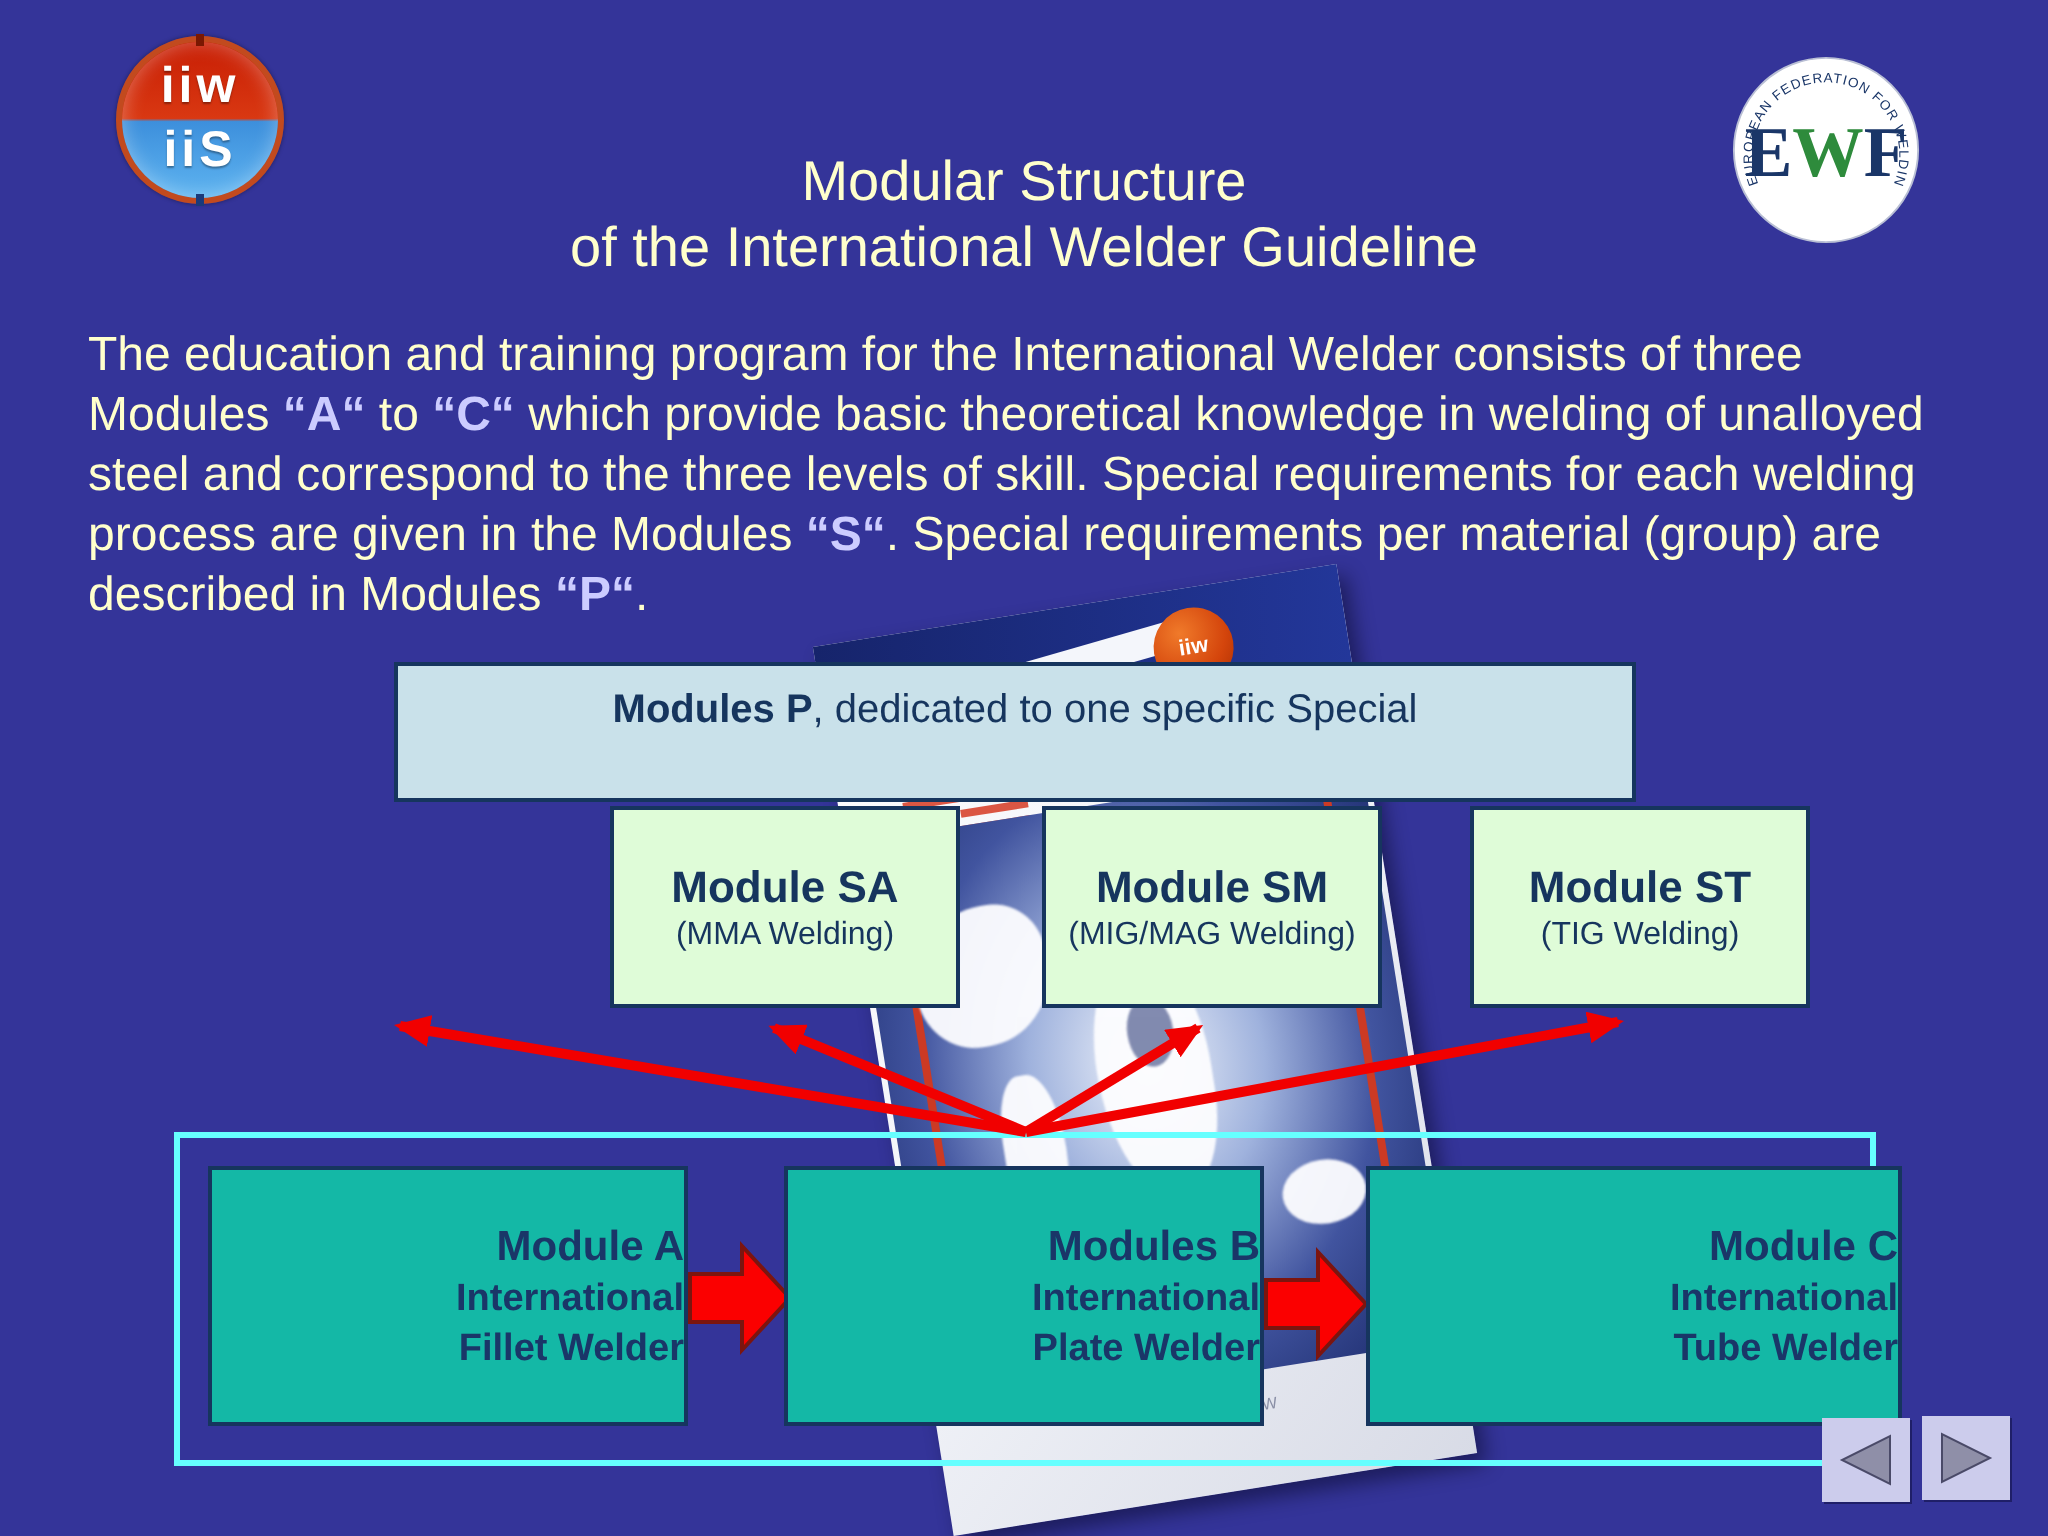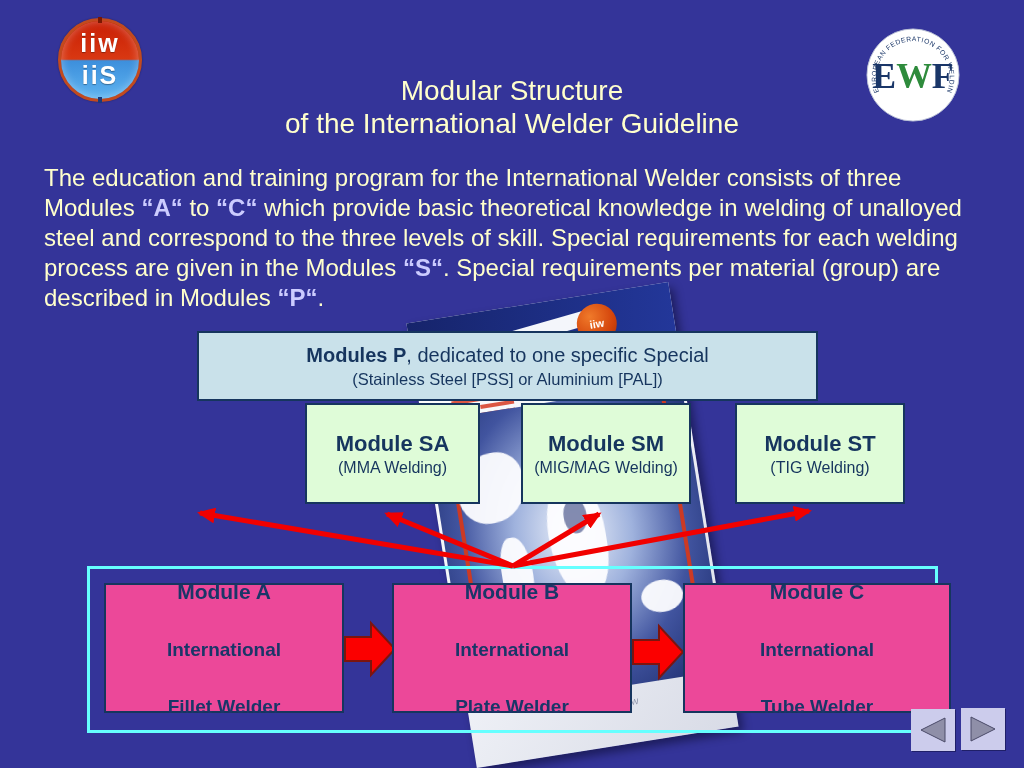--- a/index.html
+++ b/index.html
@@ -114,26 +114,26 @@
   .g-sm { left: 521px; width: 170px; }
   .g-st { left: 735px; width: 170px; }
 
   
   .cyan-frame {
     position: absolute; left: 87px; top: 566px; width: 851px; height: 167px;
     border: 3px solid #66ffff; z-index: 2;
   }
   .lbox {
     position: absolute; top: 583px; height: 130px;
-    background: #ec4899; border: 2px solid #16355e; z-index: 4;
-    display: flex; flex-direction: column; align-items: center; justify-content: center;
+    background: #14b8a6; border: 2px solid #16355e; z-index: 4;
+    display: flex; flex-direction: column; align-items: flex-end; justify-content: center;
     color: #1a3668; text-align: center; font-weight: bold;
   }
   .lbox .lname { font-size: 21px; line-height: 27px; }
-  .lbox .lsub  { font-size: 19px; line-height: 25px; margin-top: 32px; }
+  .lbox .lsub  { font-size: 19px; line-height: 25px; }
   .l-a { left: 104px; width: 240px; }
   .l-b { left: 392px; width: 240px; }
   .l-c { left: 683px; width: 268px; }
 
   
   .arrows-svg { position: absolute; left: 0; top: 0; z-index: 3; pointer-events: none; }
 
   
   .nav-btn {
     position: absolute; width: 44px; height: 42px; background: #ccccec;
@@ -214,21 +214,20 @@
       <line x1="513" y1="566" x2="809" y2="511" marker-end="url(#ah)"></line>
     </g>
     <polygon points="345,637 371,637 371,623 395,649 371,675 371,661 345,661" fill="#fb0000" stroke="#7c150f" stroke-width="2"></polygon>
     <polygon points="633,640 659,640 659,626 683,652 659,678 659,664 633,664" fill="#fb0000" stroke="#7c150f" stroke-width="2"></polygon>
   </svg>
 
   <div class="pbox">
     <div class="l1">
       <b>Modules P</b><span>, dedicated to one specific Special</span>
     </div>
-    <div class="l2">(Stainless Steel [PSS] or Aluminium [PAL])</div>
   </div>
 
   <div class="gbox g-sa">
     <div class="gname">Module SA</div>
     <div class="gproc">(MMA Welding)</div>
   </div>
   <div class="gbox g-sm">
     <div class="gname">Module SM</div>
     <div class="gproc">(MIG/MAG Welding)</div>
   </div>
@@ -236,21 +235,21 @@
     <div class="gname">Module ST</div>
     <div class="gproc">(TIG Welding)</div>
   </div>
 
   <div class="lbox l-a">
     <div class="lname">Module A</div>
     <div class="lsub">International</div>
     <div class="lsub">Fillet Welder</div>
   </div>
   <div class="lbox l-b">
-    <div class="lname">Module B</div>
+    <div class="lname">Modules B</div>
     <div class="lsub">International</div>
     <div class="lsub">Plate Welder</div>
   </div>
   <div class="lbox l-c">
     <div class="lname">Module C</div>
     <div class="lsub">International</div>
     <div class="lsub">Tube Welder</div>
   </div>
 
   <div class="nav-btn nav-back">

